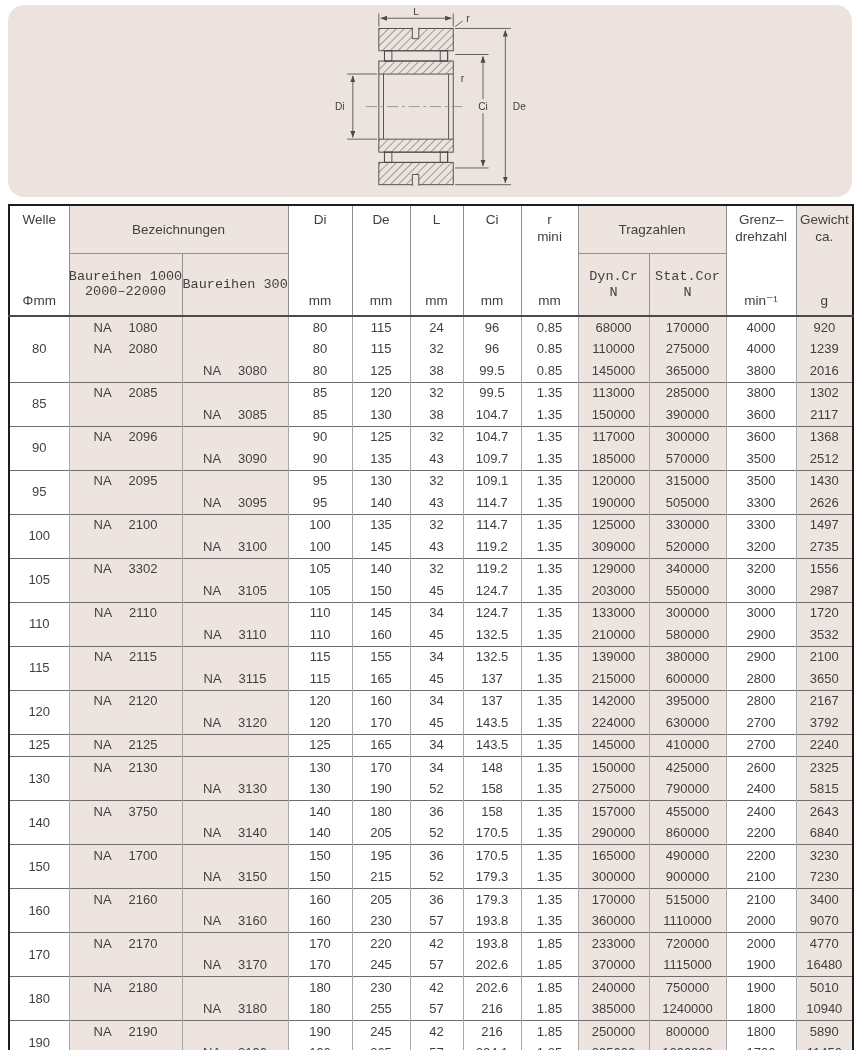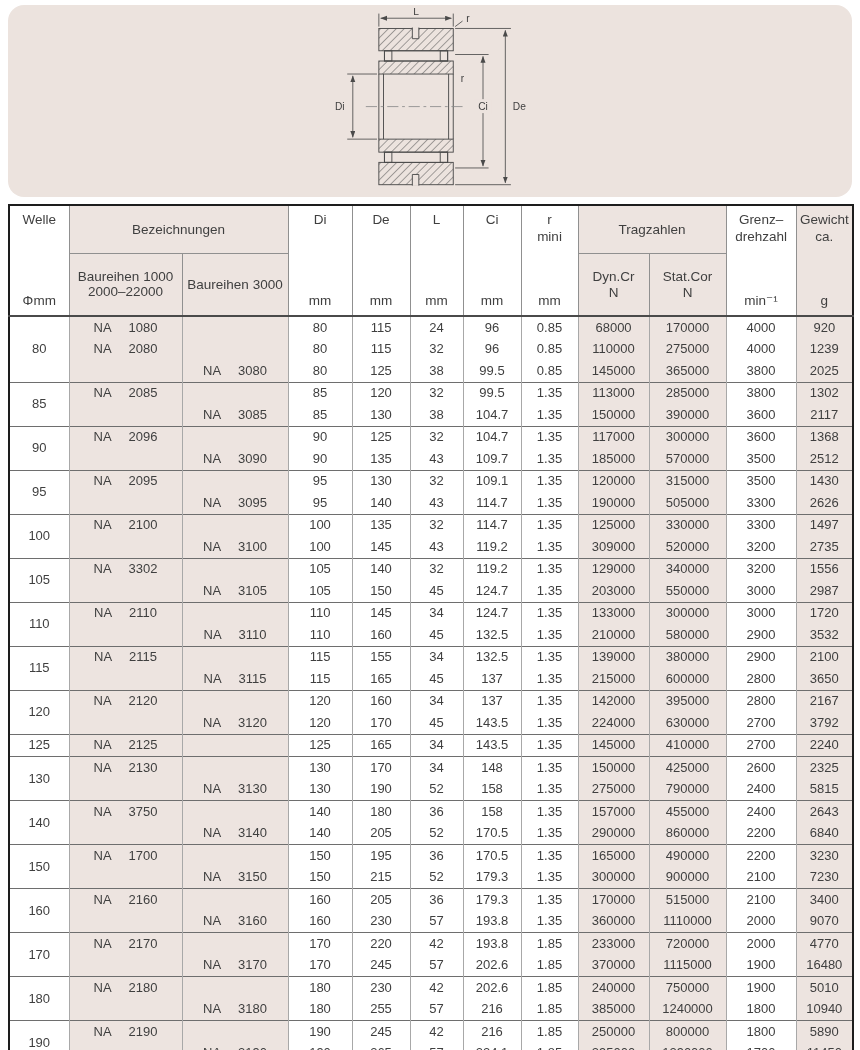--- a/index.html
+++ b/index.html
@@ -208,21 +208,21 @@
       <th rowspan="2" class="shade">
         <div class="hv">
           <span class="mid">
             <span>Gewicht</span>
             <span>ca.</span>
           </span>
           <span>g</span>
         </div>
       </th>
     </tr>
-    <tr style="height:59px;">
+    <tr style="height:59px;font-family:Liberation Mono, monospace;">
       <th class="shade">
         <div class="two-line">
           <span>Baureihen 1000</span>
           <span>2000–22000</span>
         </div>
       </th>
       <th class="shade">
         <span>Baureihen 3000</span>
       </th>
       <th class="shade">
@@ -271,21 +271,21 @@
         <td class="c-bez shade"></td>
         <td class="c-bez shade">NA 3080</td>
         <td>80</td>
         <td>125</td>
         <td>38</td>
         <td>99.5</td>
         <td>0.85</td>
         <td class="shade">145000</td>
         <td class="shade">365000</td>
         <td>3800</td>
-        <td class="shade">2025</td>
+        <td class="shade">2016</td>
       </tr>
       <tr class="group-start">
         <td rowspan="2">85</td>
         <td class="c-bez shade">NA 2085</td>
         <td class="c-bez shade"></td>
         <td>85</td>
         <td>120</td>
         <td>32</td>
         <td>99.5</td>
         <td>1.35</td>

